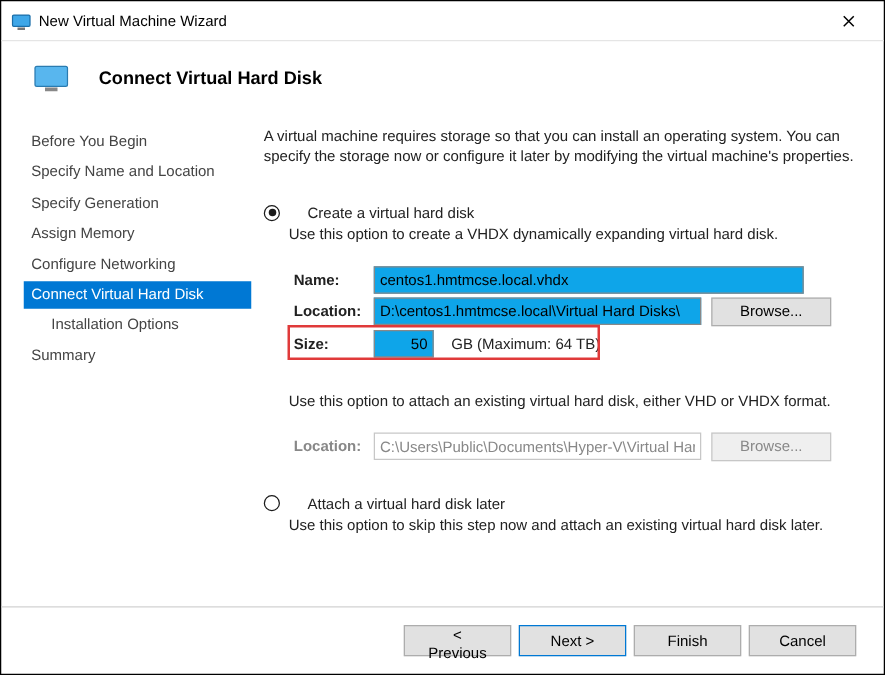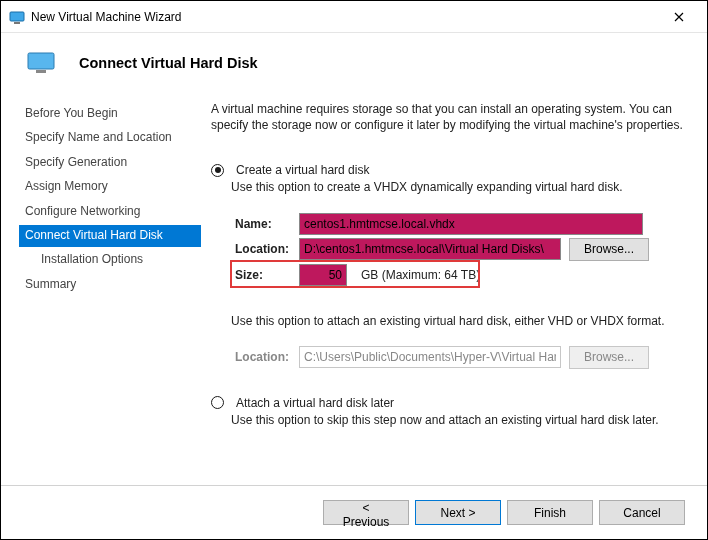--- a/index.html
+++ b/index.html
@@ -78,21 +78,21 @@
   }
   .content {
     flex: 1;
     padding: 2px 22px 0 10px;
     color: #222;
   }
   .intro { line-height: 1.35; margin-bottom: 30px; }
   .option-row {
     display: flex;
     align-items: center;
-    gap: 12px;
+    gap: 22px;
     margin-bottom: 2px;
   }
   .radio {
     appearance: none;
     width: 13px; height: 13px;
     border: 1px solid #1a1a1a;
     border-radius: 50%;
     display: inline-block;
     position: relative;
     margin: 0;
@@ -123,42 +123,42 @@
   .field-label {
     width: 56px;
     color: #222;
     font-weight: bold;
   }
   .text-input {
     border: 1px solid #888;
     height: 22px;
     padding: 1px 4px;
     font: inherit;
-    background: #be185d;
+    background: #0ea5e9;
   }
   .name-input { width: 344px; }
   .loc-input { width: 262px; }
   .size-input { width: 48px; text-align: right; }
   .size-row { position: relative; }
   .size-highlight {
     position: absolute;
     left: -5px; top: -4px;
     border: 2px solid #e03a3a;
     width: 250px; height: 28px;
     pointer-events: none;
   }
   .browse-btn, .wiz-btn {
     border: 1px solid #adadad;
     background: #e1e1e1;
     height: 23px;
     padding: 0 14px;
     font: inherit;
     cursor: default;
   }
-  .browse-btn { width: 80px; }
+  .browse-btn { width: 96px; }
   .disabled-label { color: #888; }
   .disabled-input {
     border: 1px solid #c7c7c7;
     color: #888;
     background: #fff;
   }
   .disabled-btn {
     color: #888;
     background: #efefef;
     border-color: #c7c7c7;

